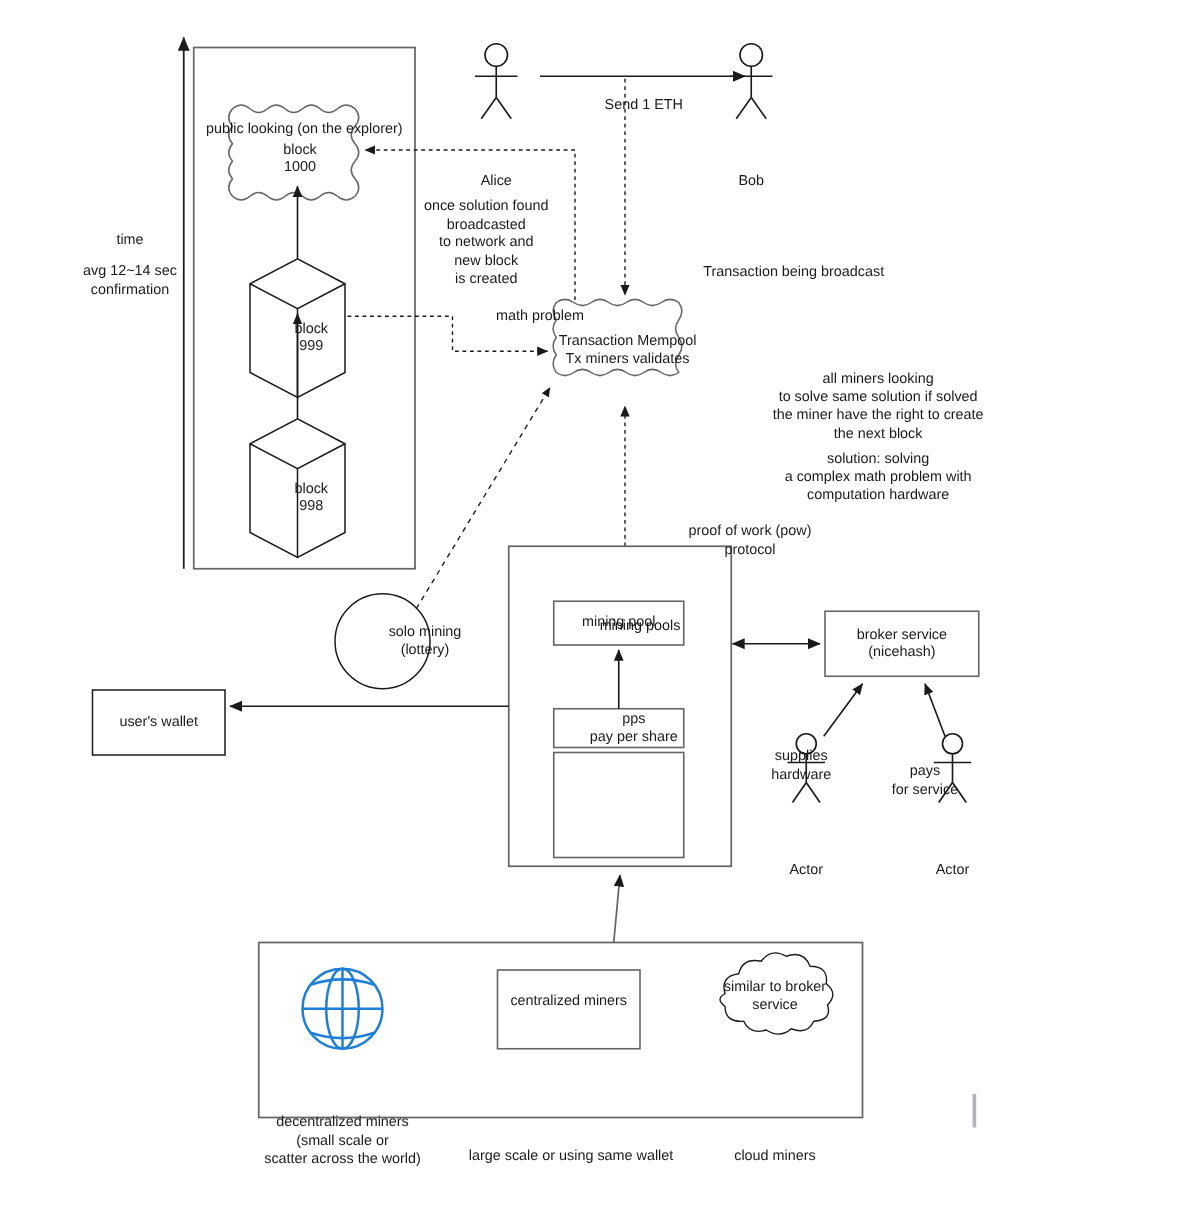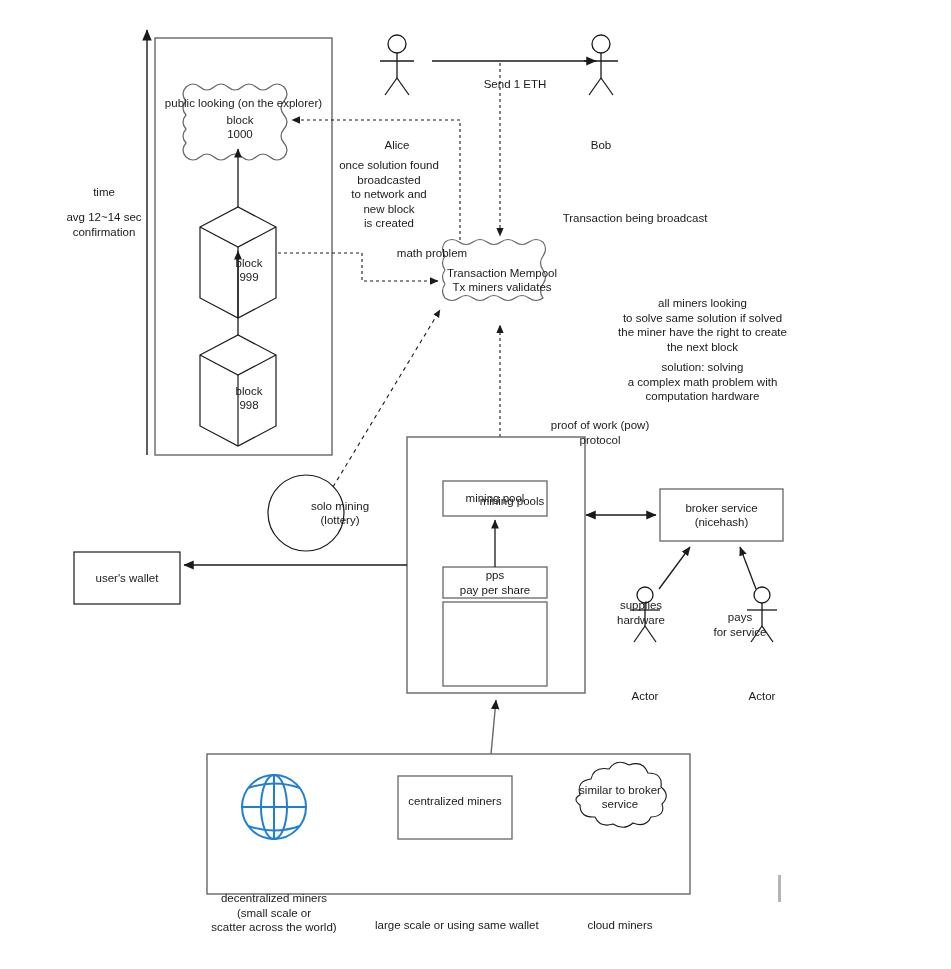--- a/index.html
+++ b/index.html
@@ -230,21 +230,21 @@
   <div class="lbl" style="left:505px; top:374px; width:190px;">proof of work (pow)
 protocol</div>
 
   <div class="boxlbl" style="left:268px; top:497px; width:76px; height:32px;margin-left:34px;">solo mining
 (lottery)</div>
 
   <div class="boxlbl" style="left:74px; top:552px; width:106px; height:52px;">user's wallet</div>
 
   <div class="lbl" style="left:428px; top:450px; width:168px;text-align:center;">mining pools</div>
   <div class="boxlbl" style="left:443px; top:481px; width:104px; height:35px;">mining pool</div>
-  <div class="boxlbl" style="left:443px; top:567px; width:104px; height:31px;">pps
+  <div class="boxlbl" style="left:443px; top:567px; width:104px; height:31px;padding-left:12px;">pps
 pay per share</div>
 
   <div class="boxlbl" style="left:660px; top:489px; width:123px; height:52px;">broker service
 (nicehash)</div>
 
   <div class="lbl" style="left:601px; top:554px; width:80px;">supplies
 hardware</div>
   <div class="lbl" style="left:700px; top:566px; width:80px;">pays
 for service</div>
 

